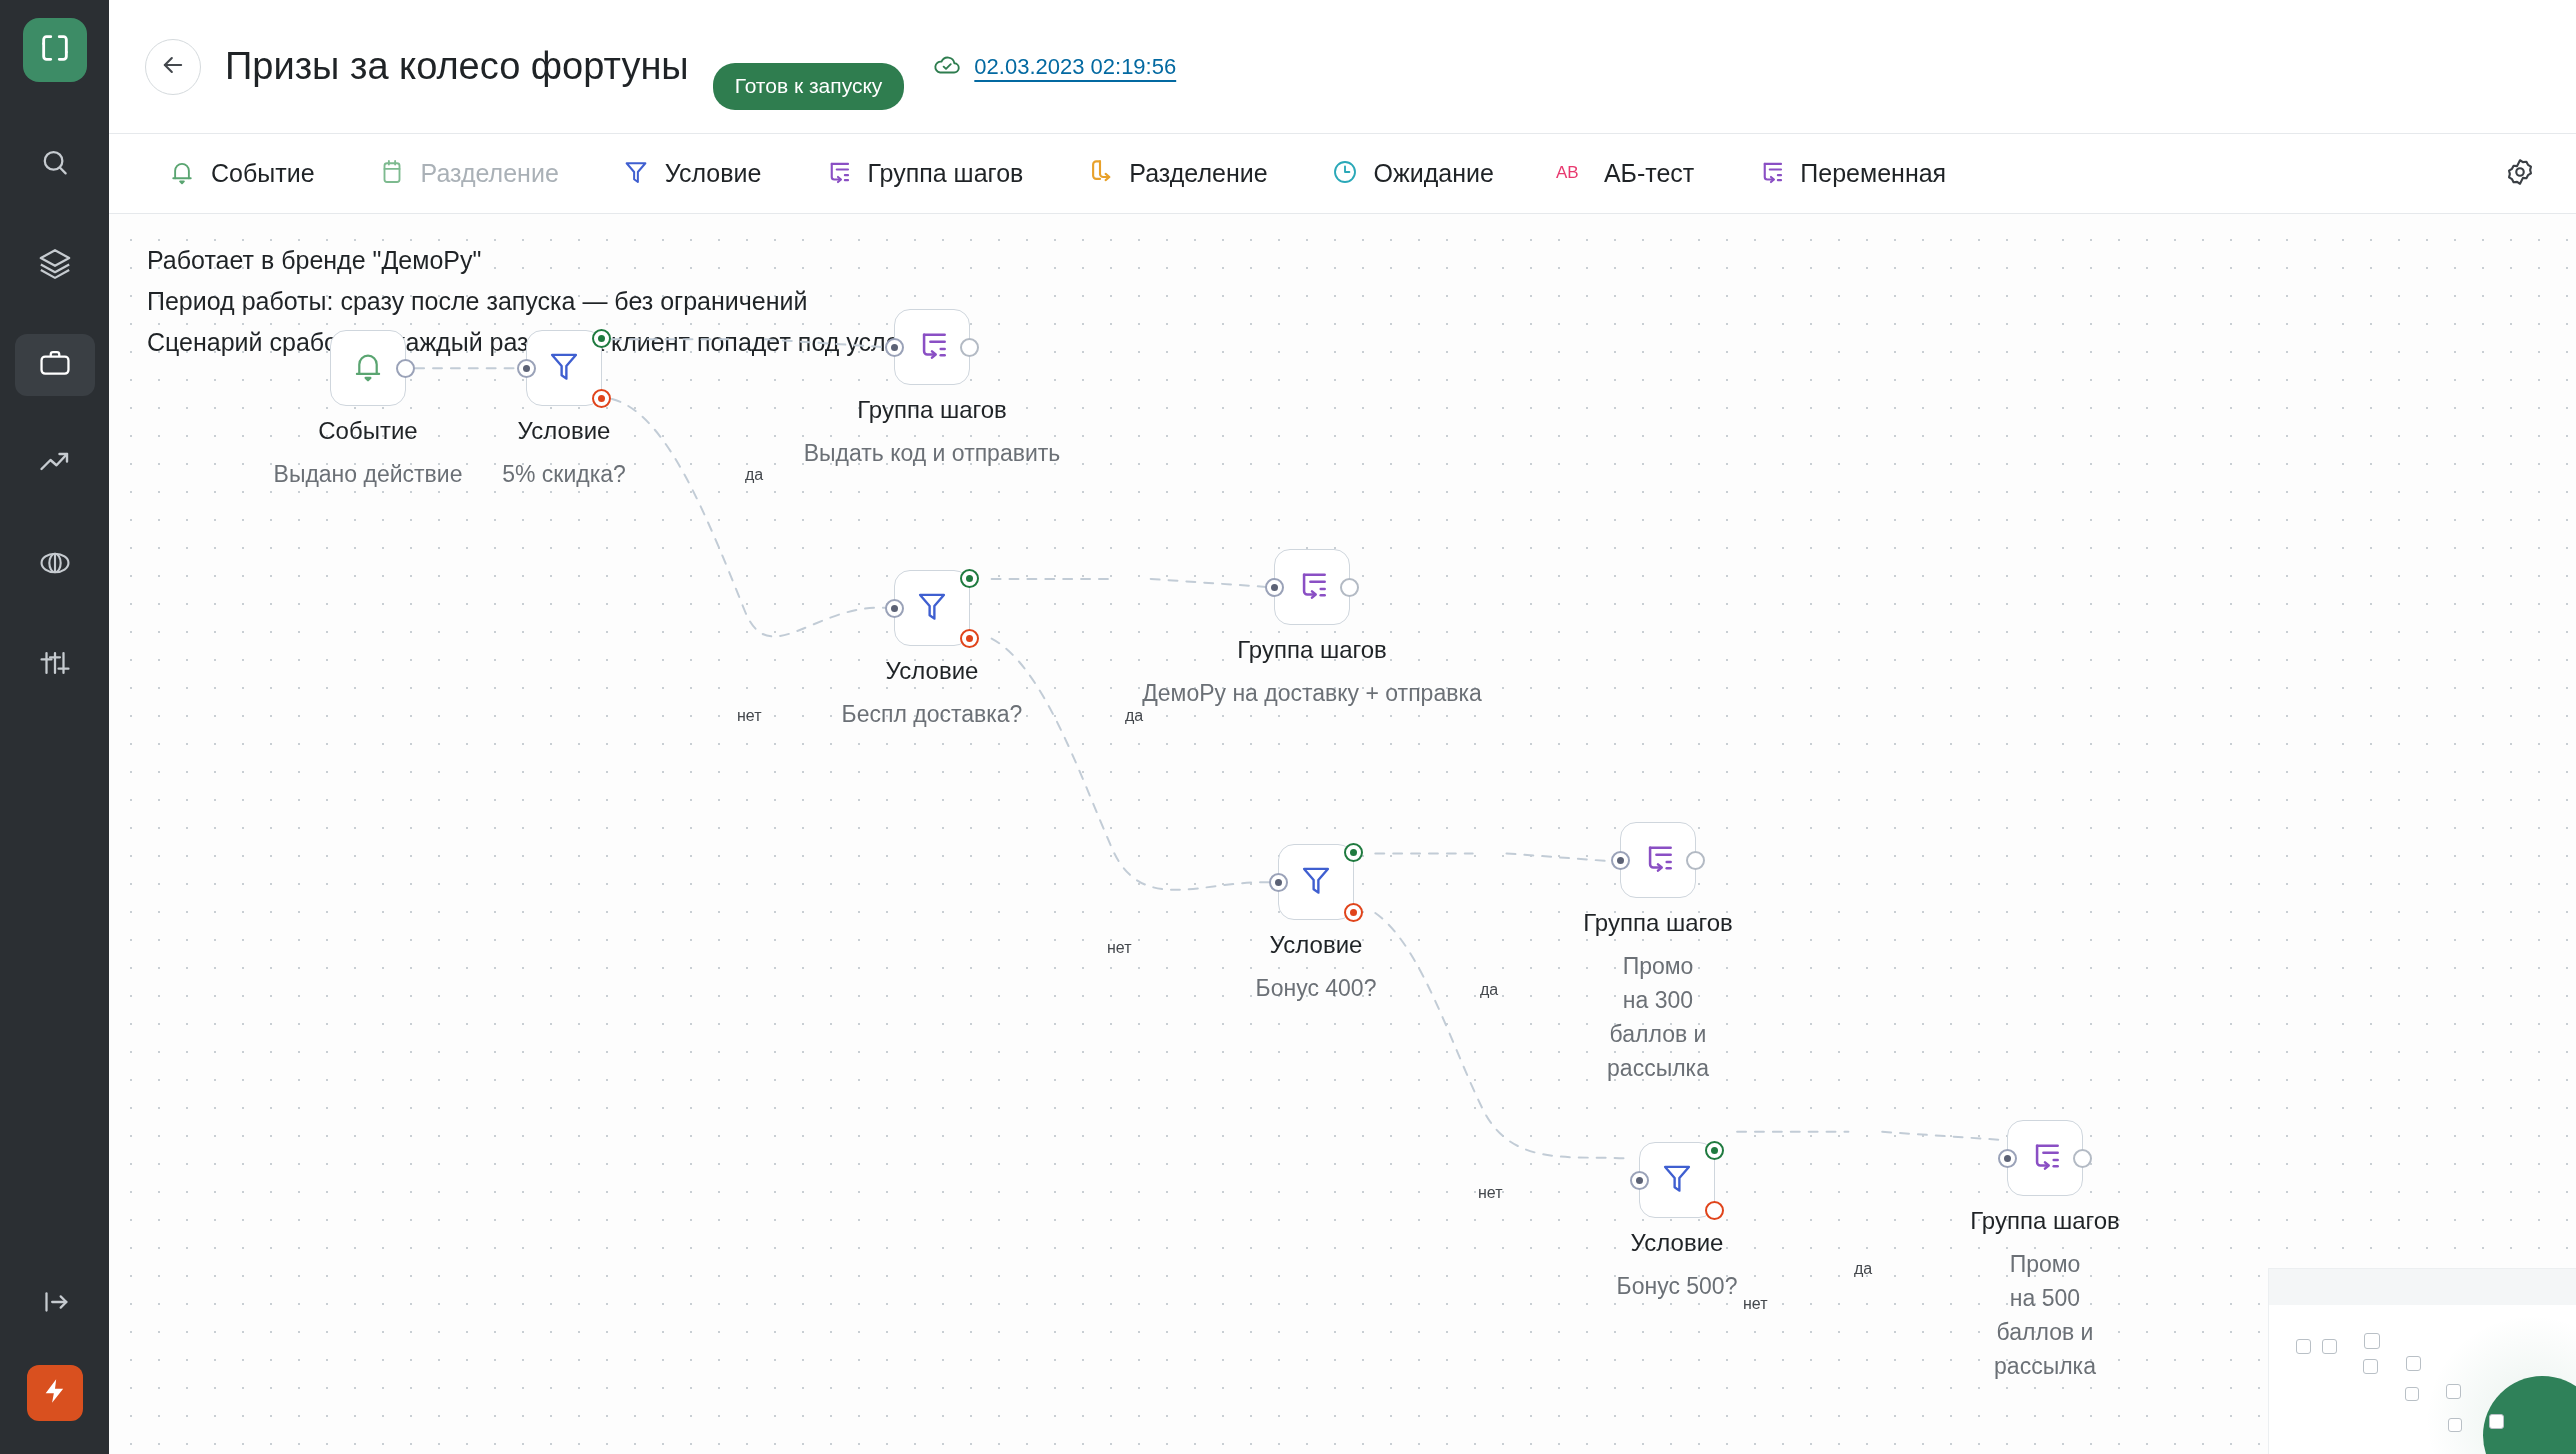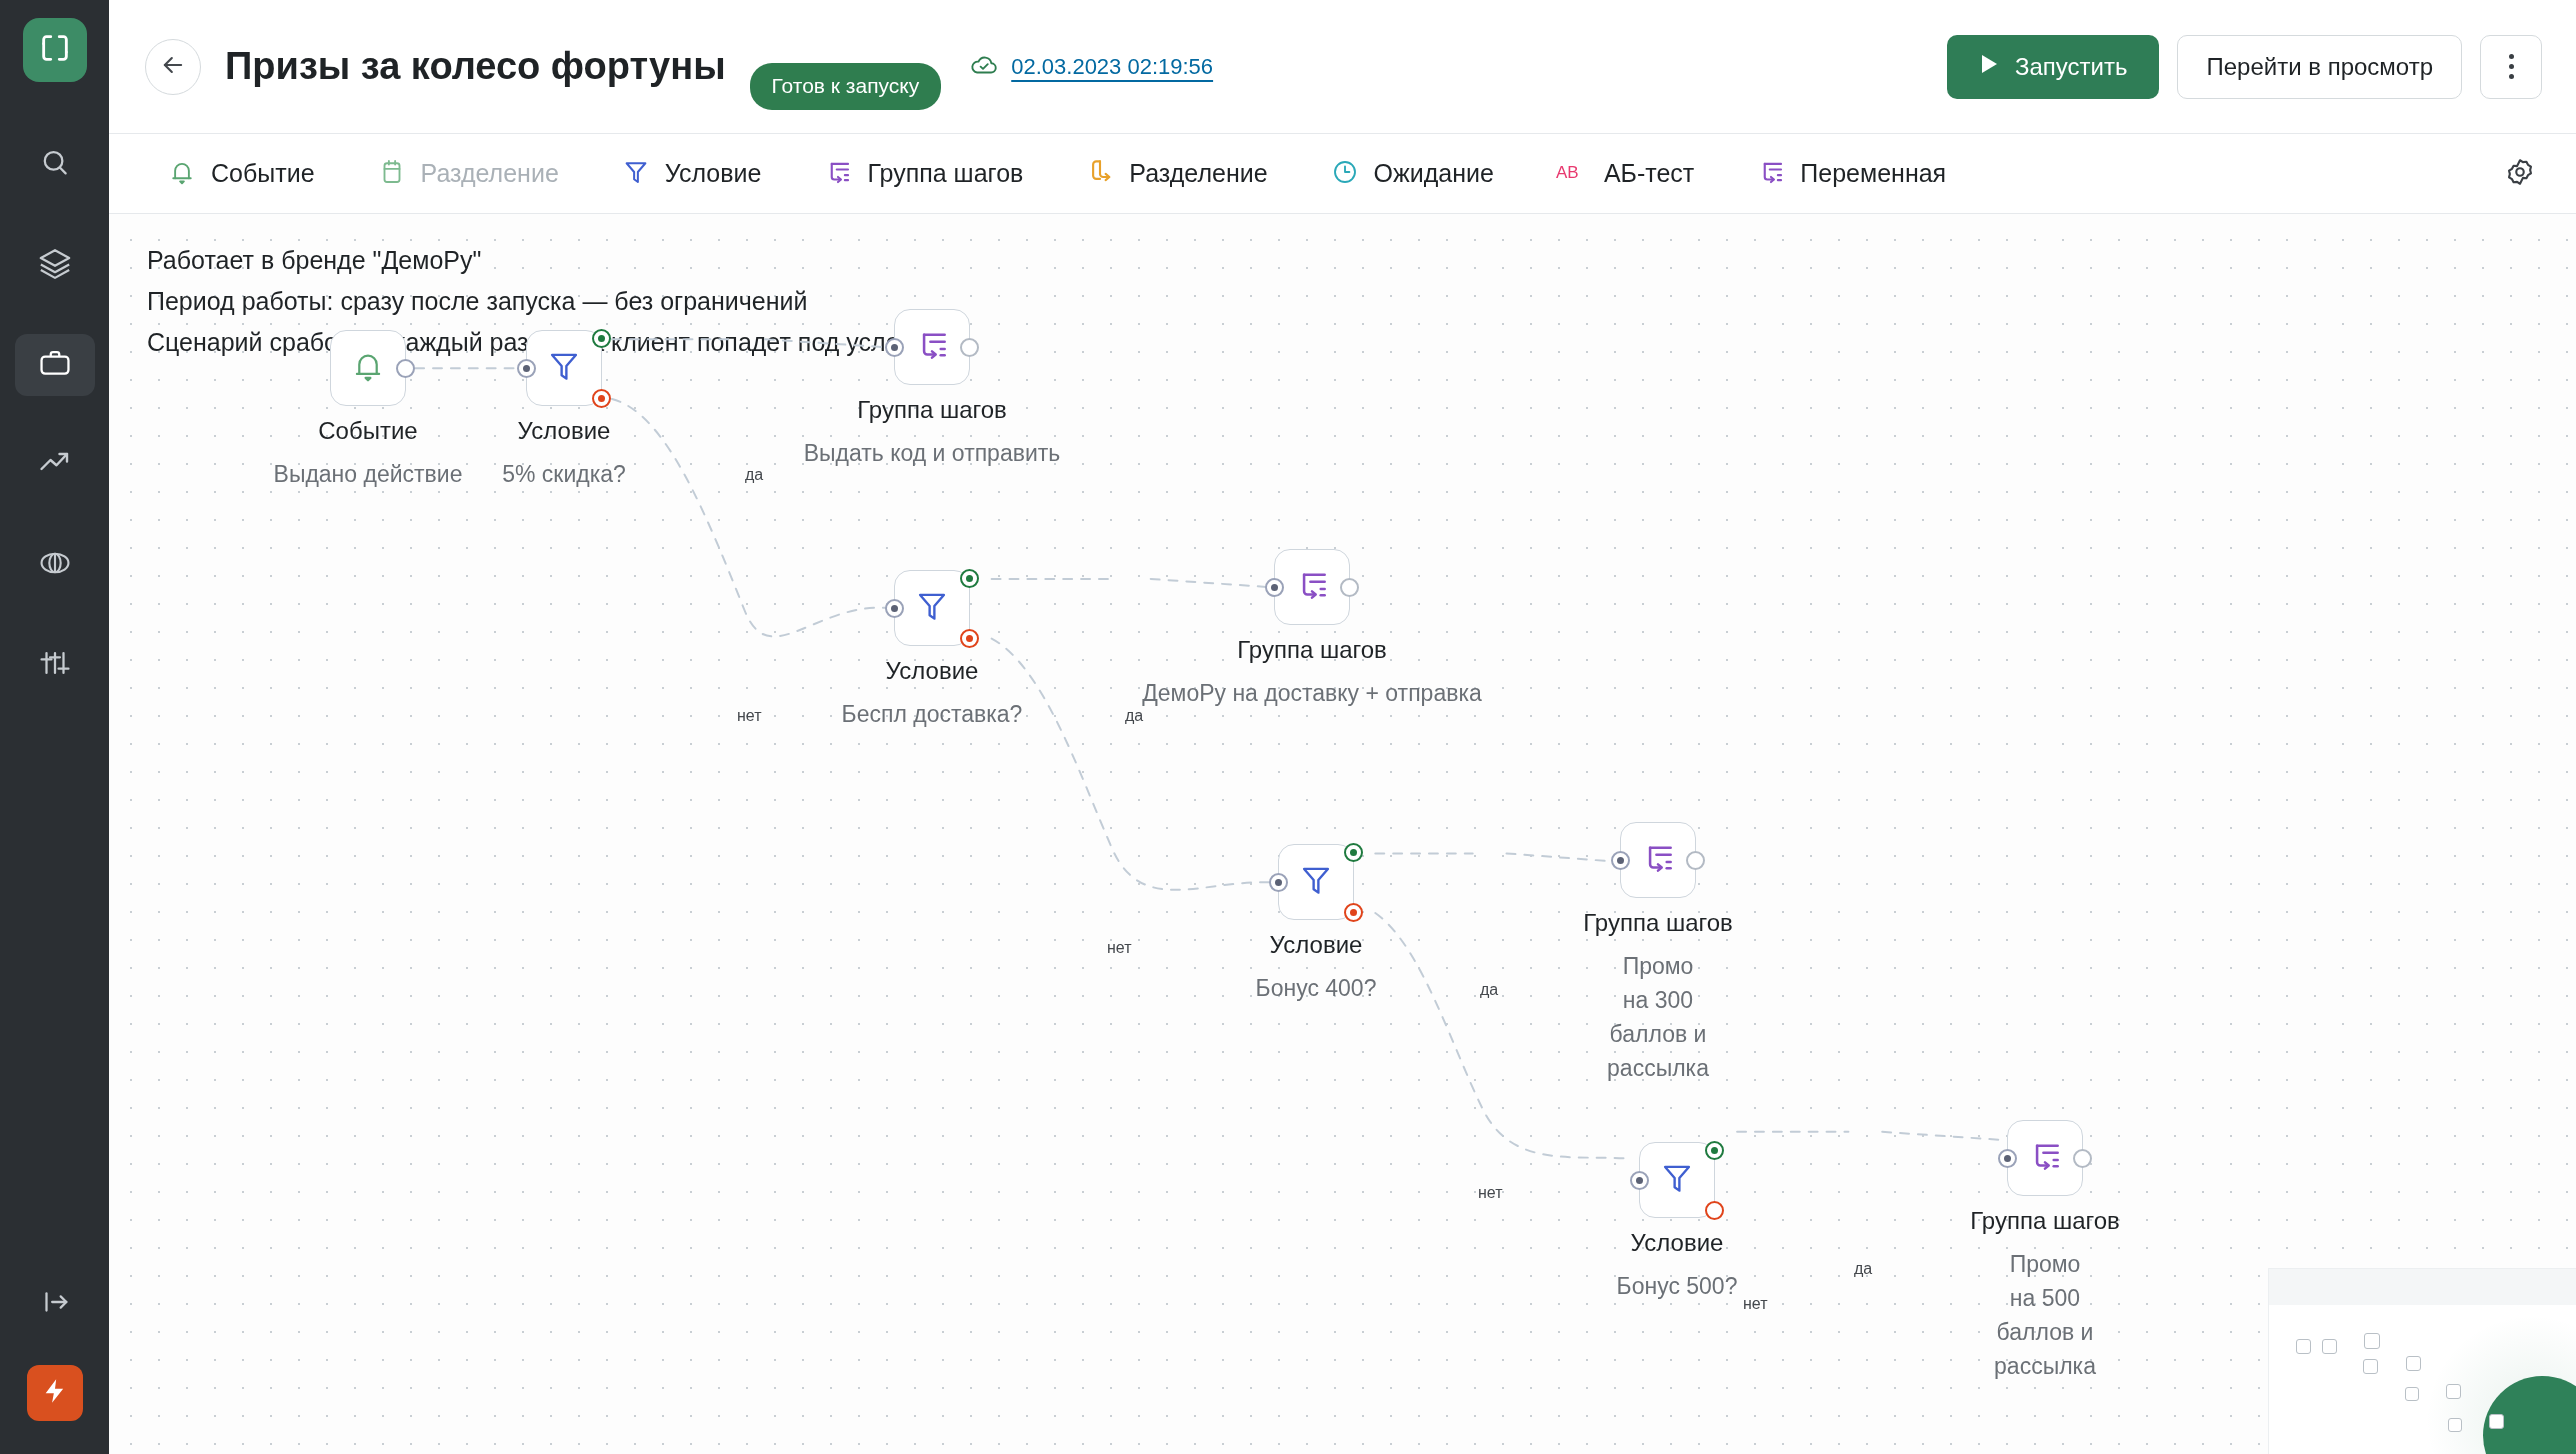--- a/index.html
+++ b/index.html
@@ -53,21 +53,21 @@
     position: relative; z-index: 5;
   }
   .back-btn {
     width: 56px; height: 56px; border-radius: 50%;
     border: 1.5px solid #d5dadd; background: #fff;
     display: flex; align-items: center; justify-content: center;
     cursor: pointer; flex: 0 0 56px;
   }
   .page-title {
     font-size: 38px; color: #1f2326; margin-left: 24px; white-space: nowrap;
-    font-weight: 700;
+    font-weight: 400;
   }
   .status-badge {
     margin-left: 24px; background: #2f7d4f; color: #fff;
     border-radius: 22px; padding: 11px 22px 12px; font-size: 21px;
     white-space: nowrap;
     margin-top: 40px;
   }
   .date-wrap { margin-left: 28px; display: flex; align-items: center; gap: 12px; }
   .date-text {
     font-size: 22px; color: #0369a1; text-decoration: underline;
@@ -279,38 +279,20 @@
       <div class="date-wrap">
         <span>
           <svg width="30" height="30" viewBox="0 0 24 24" fill="none" stroke="#2e7d4f" stroke-width="1.5" stroke-linecap="round" stroke-linejoin="round">
             <path d="M6.5 18h11a3.7 3.7 0 0 0 .4-7.4A5.4 5.4 0 0 0 7.6 9.3 3.9 3.9 0 0 0 6.5 18z"></path>
             <polyline points="9.3,13.3 11.2,15.1 15,11.3"></polyline>
           </svg>
         </span>
         <span class="date-text">02.03.2023 02:19:56</span>
       </div>
 
-      <div class="header-right">
-        <button class="btn-run">
-          <span>
-            <svg width="20" height="22" viewBox="0 0 20 22" fill="#fff">
-                <polygon points="3,2 18,11 3,20"></polygon>
-              </svg>
-          </span>
-          <span>Запустить</span>
-        </button>
-        <button class="btn-outline">Перейти в просмотр</button>
-        <div class="btn-kebab">
-          <span style="display:flex;flex-direction:column;align-items:center;">
-            <span class="kdot"></span>
-              <span class="kdot"></span>
-              <span class="kdot"></span>
-          </span>
-        </div>
-      </div>
     </div>
 
     <div class="toolbar">
 
       <div class="tool">
         <span>
           <svg width="30" height="30" viewBox="0 0 24 24" fill="none" stroke="#5aa571" stroke-width="1.5" stroke-linecap="round" stroke-linejoin="round">
             <path d="M6.5 17V11a5.5 5.5 0 0 1 11 0v6"></path>
               <line x1="5" y1="17" x2="19" y2="17"></line>
               <path d="M10.5 19.5h3L12 21z"></path>

